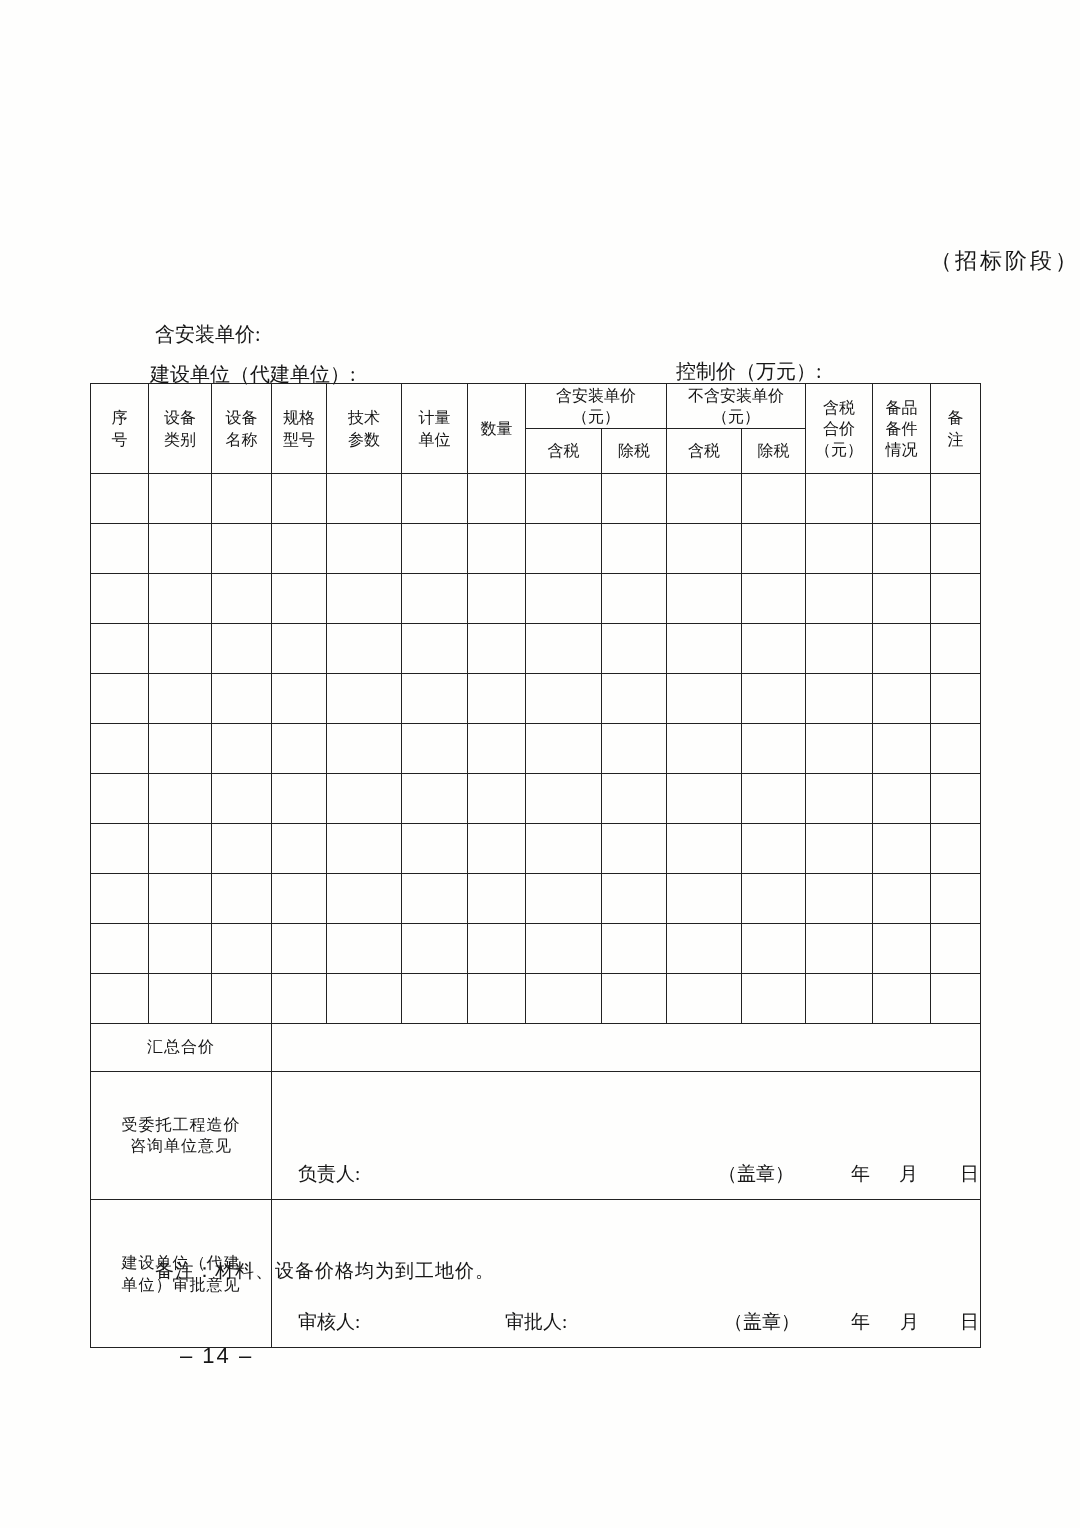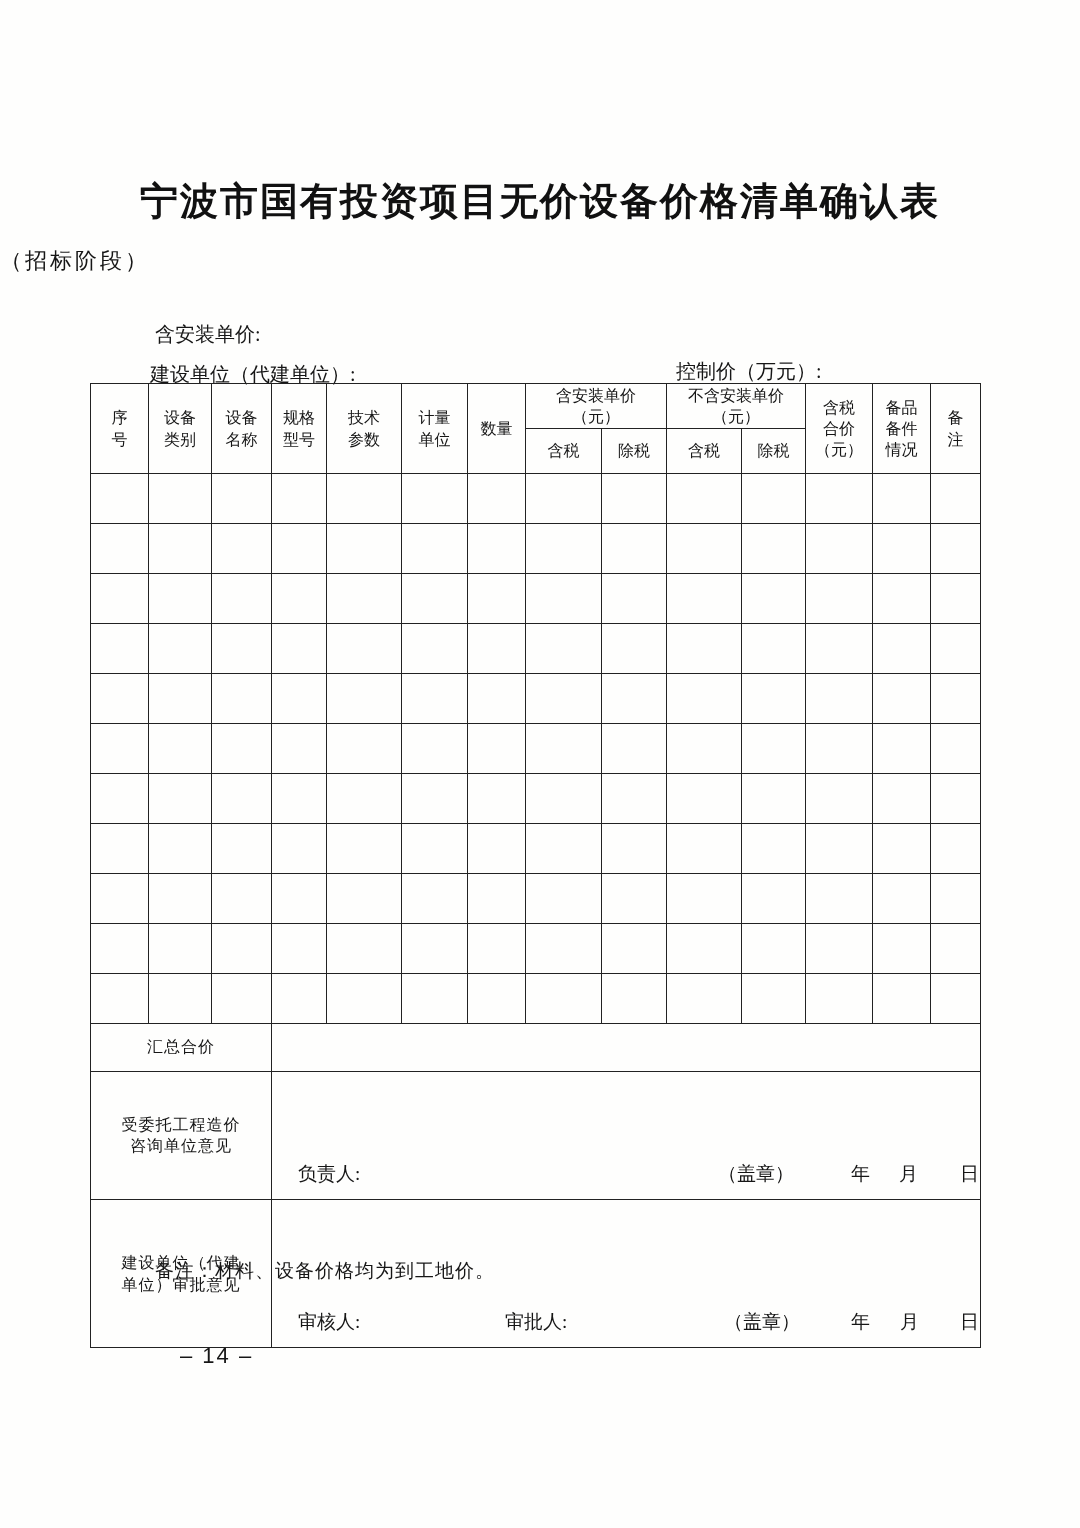--- a/index.html
+++ b/index.html
@@ -15,21 +15,21 @@
   }
   .doc-title {
     position:absolute; top:176px; left:0; width:100%;
     text-align:center;
     font-family:"Liberation Sans","DejaVu Sans",sans-serif;
     font-weight:bold; font-size:38px; letter-spacing:2px;
     color:#111;
   }
   .doc-subtitle {
     position:absolute; top:246px; left:0; width:100%;
-    text-align:left; font-size:22px; letter-spacing:3px;
+    text-align:right; font-size:22px; letter-spacing:3px;
   }
   .field-label { position:absolute; font-size:20px; white-space:nowrap; }
   .lbl-project { left:155px; top:321px; }
   .lbl-unit    { left:150px; top:361px; }
   .lbl-control { left:676px; top:358px;text-align:center; }
 
   table.main {
     position:absolute; left:90px; top:383px; width:890px;
     border-collapse:collapse; table-layout:fixed;
   }
@@ -63,21 +63,20 @@
     position:absolute; left:180px; top:1343px;
     font-size:22px; letter-spacing:2px;
     font-family:Liberation Sans, sans-serif;
   }
 </style>
 </head>
 <body>
 
 <div class="page">
 
-  <h1 class="doc-title">宁波市国有投资项目无价设备价格清单确认表</h1>
   <div class="doc-subtitle">（招标阶段）</div>
 
   <div class="field-label lbl-project">含安装单价:</div>
   <div class="field-label lbl-unit">建设单位（代建单位）:</div>
   <div class="field-label lbl-control">控制价（万元）:</div>
 
   <table class="main">
     <colgroup>
       <col style="width:58px">
         <col style="width:63px">

